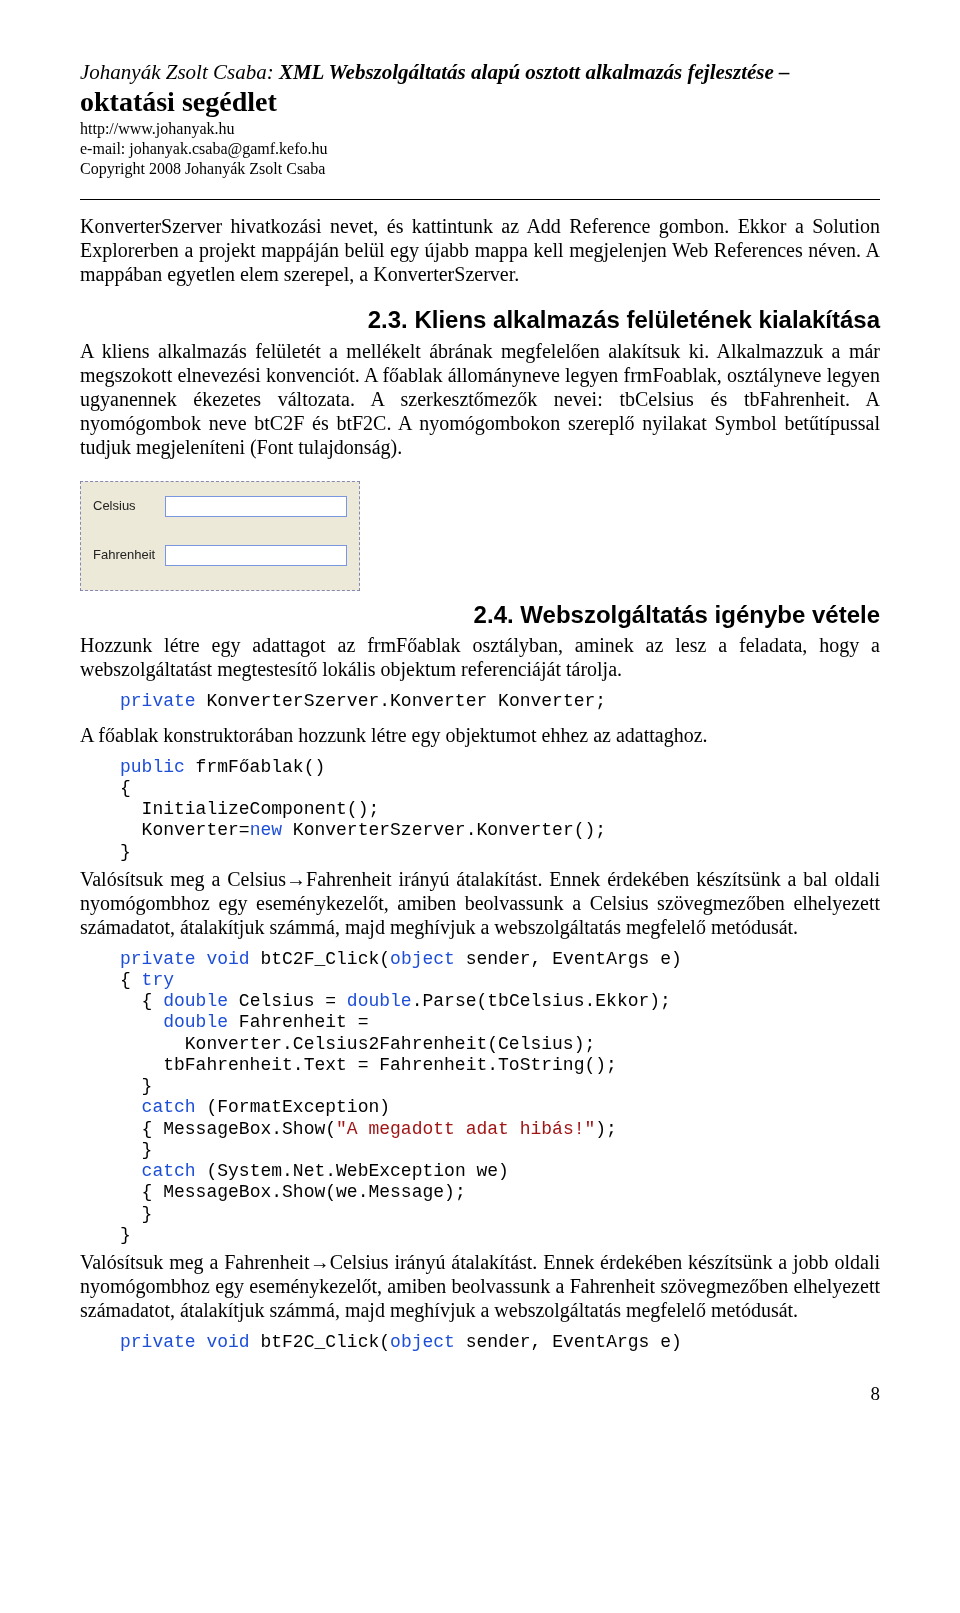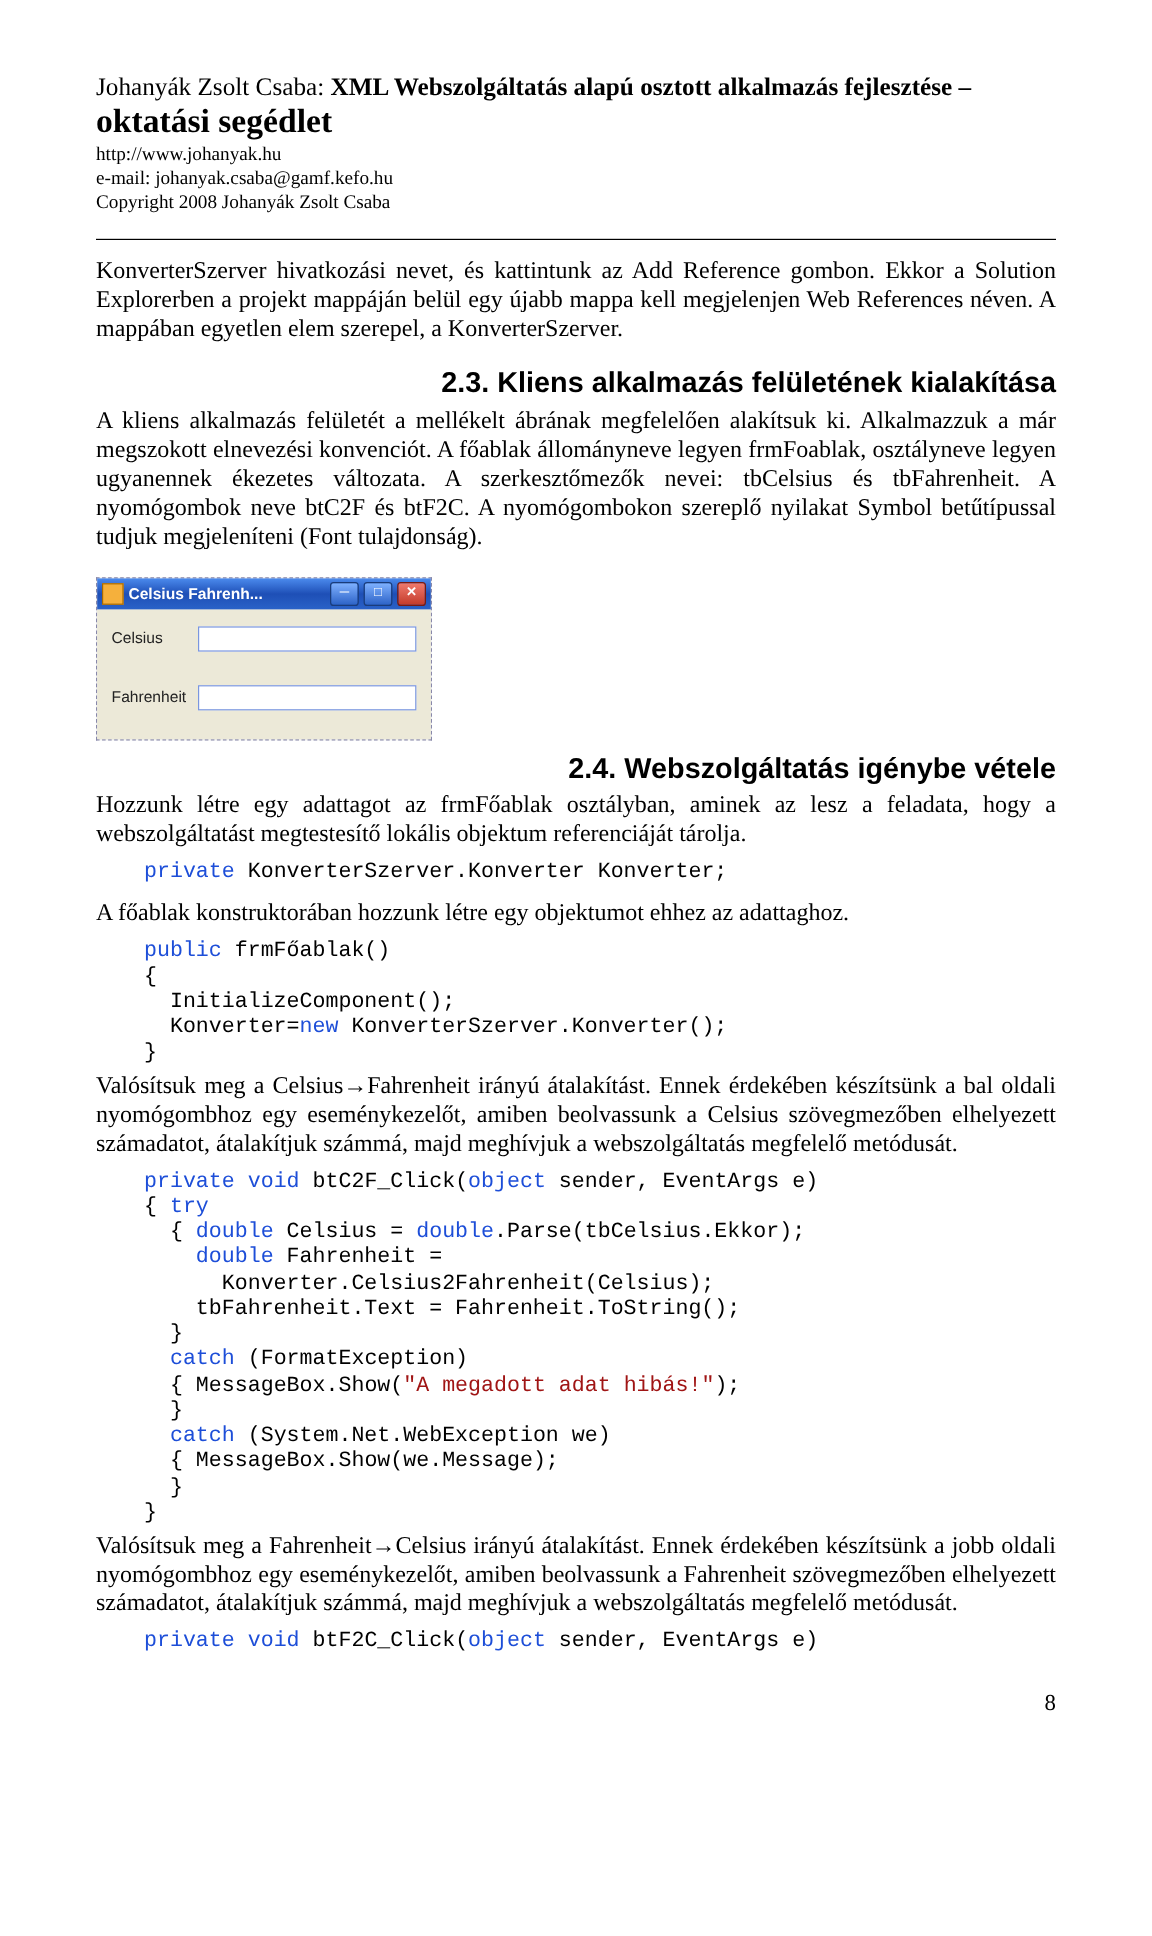--- a/index.html
+++ b/index.html
@@ -11,20 +11,21 @@
     color: #000;
     background: #fff;
     width: 960px;
     box-sizing: border-box;
   }
   .header-block {
     margin-bottom: 20px;
   }
   .header-line1 {
     font-size: 21px;
+    font-style: italic;
   }
   .header-line2 {
     font-size: 28px;
     font-weight: bold;
   }
   .header-small {
     font-size: 16px;
     line-height: 1.25;
   }
   .hr {
@@ -153,27 +154,20 @@
 
 <p>KonverterSzerver hivatkozási nevet, és kattintunk az Add Reference gombon. Ekkor a Solution Explorerben a projekt mappáján belül egy újabb mappa kell megjelenjen Web References néven. A mappában egyetlen elem szerepel, a KonverterSzerver.</p>
 
 <div class="twocol">
   <div class="col-left">
     <h2>2.3. Kliens alkalmazás felületének kialakítása</h2>
     <p>A kliens alkalmazás felületét a mellékelt ábrának megfelelően alakítsuk ki. Alkalmazzuk a már megszokott elnevezési konvenciót. A főablak állományneve legyen frmFoablak, osztályneve legyen ugyanennek ékezetes változata. A szerkesztőmezők nevei: tbCelsius és tbFahrenheit. A nyomógombok neve btC2F és btF2C. A nyomógombokon szereplő nyilakat Symbol betűtípussal tudjuk megjeleníteni (Font tulajdonság).</p>
   </div>
   <div class="col-right">
     <div class="win-container">
-      <div class="win-titlebar">
-        <span class="win-icon-box"></span>
-        <span class="win-title-text">Celsius Fahrenh...</span>
-        <span class="win-btn">─</span>
-        <span class="win-btn">□</span>
-        <span class="win-btn close">✕</span>
-      </div>
       <div class="win-body">
         <div class="form-row">
           <span class="form-label">Celsius</span>
           <span class="form-input"></span>
         </div>
         <div class="form-row" style="margin-bottom:4px">
           <span class="form-label">Fahrenheit</span>
           <span class="form-input"></span>
         </div>
       </div>

